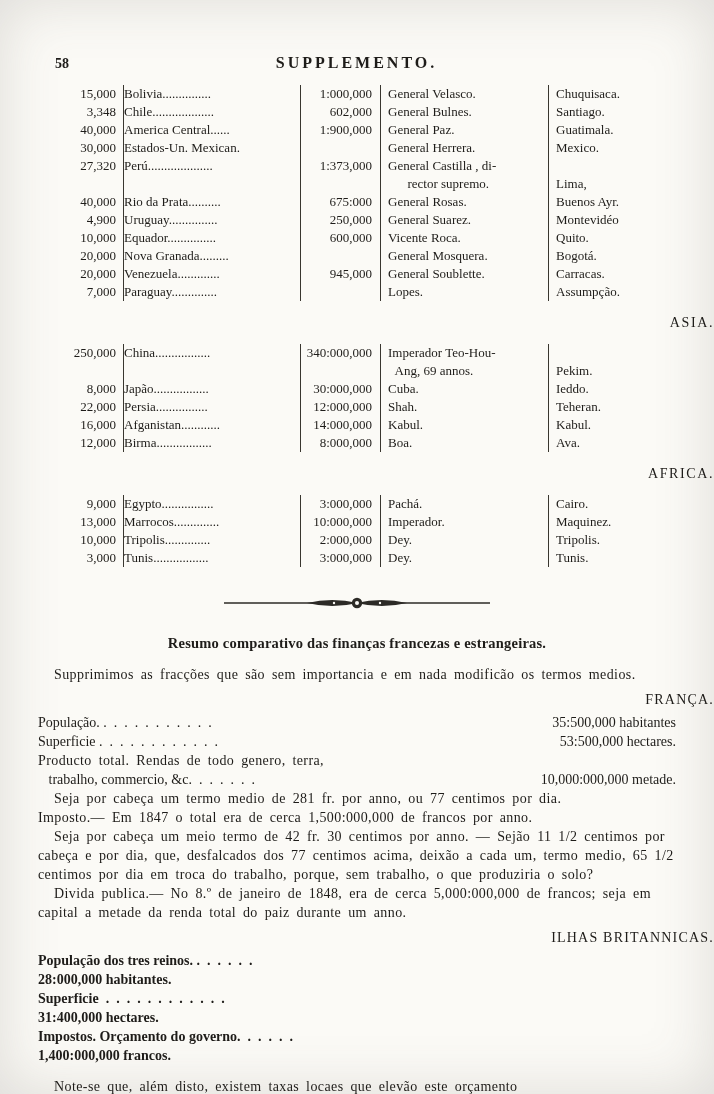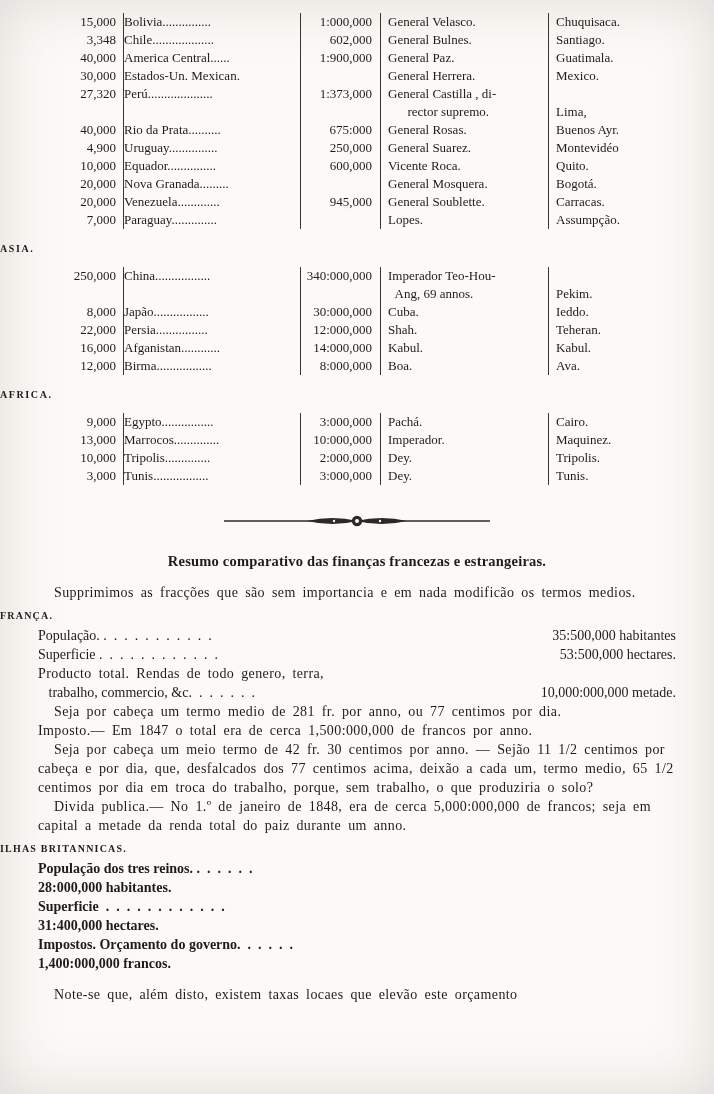--- a/index.html
+++ b/index.html
@@ -20,21 +20,21 @@
             font-size:13px; line-height:18px; }
   .trow  { display:table-row; }
   .tcell { display:table-cell; vertical-align:top; }
   .col-area    { width:86px;  text-align:right; padding-right:7px; }
   .col-country { width:178px; border-left:1.2px solid #39362f; border-right:1.2px solid #39362f;
                  white-space:nowrap; overflow:hidden; }
   .col-pop     { width:80px;  text-align:right; border-right:1.2px solid #39362f; padding-right:8px; }
   .col-ruler   { width:168px; border-right:1.2px solid #39362f; padding-left:7px; white-space:pre-wrap; }
   .col-capital { width:128px; padding-left:7px; vertical-align:bottom; }
 
-  .section-heading { text-align:left; font-size:10px; font-weight:bold;
+  .section-heading { text-align:right; font-size:14px; font-weight:normal;
                      letter-spacing:1.6px; margin-top:14px; margin-bottom:6px; }
 
   
   .divider { margin:28px auto 0; width:270px; height:16px; text-align:center; }
 
   
   .resumo-title { text-align:center; font-weight:bold; font-size:14.5px; margin-top:24px; letter-spacing:.2px; }
   .para { margin:0 38px; font-size:14px; line-height:19px; letter-spacing:.4px; word-spacing:3px; }
   .para.indent { text-indent:16px; }
   .intro { margin-top:13px; }
@@ -44,20 +44,24 @@
   .stat-label { white-space:pre; overflow:hidden; }
   .stat-value { white-space:pre; }
   .stat-line.ilhas { font-weight:bold; padding-right:36px;flex-direction:column; }
   .footnote { margin-top:12px; }
 </style>
 </head>
 <body>
 
 <div class="page">
 
+  <header class="page-header">
+    <span class="page-number">58</span>
+    <span class="page-title">SUPPLEMENTO.</span>
+  </header>
 
   <section class="ctable">
 
       <div class="trow">
         <div class="tcell col-area">15,000</div>
         <div class="tcell col-country">Bolivia...............</div>
         <div class="tcell col-pop">1:000,000</div>
         <div class="tcell col-ruler">General Velasco.</div>
         <div class="tcell col-capital">Chuquisaca.</div>
       </div>
@@ -256,21 +260,21 @@
 
   <p class="para">Producto total. Rendas de todo genero, terra,</p>
   <div class="stat-line">
     <span class="stat-label">   trabalho, commercio, &amp;c.  .  .  .  .  .  .</span>
     <span class="stat-value">10,000:000,000 metade.</span>
   </div>
 
   <p class="para indent">Seja por cabeça um termo medio de 281 fr. por anno, ou 77 centimos por dia.</p>
   <p class="para">Imposto.— Em 1847 o total era de cerca 1,500:000,000 de francos por anno.</p>
   <p class="para indent">Seja por cabeça um meio termo de 42 fr. 30 centimos por anno. — Sejão 11 1/2 centimos por cabeça e por dia, que, desfalcados dos 77 centimos acima, deixão a cada um, termo medio, 65 1/2 centimos por dia em troca do trabalho, porque, sem trabalho, o que produziria o solo?</p>
-  <p class="para indent">Divida publica.— No 1.º de janeiro de 1848, era de cerca 5,000:000,000 de francos; seja em capital a metade da renda total do paiz durante um anno.</p>
+  <p class="para indent">Divida publica.— No 8.º de janeiro de 1848, era de cerca 5,000:000,000 de francos; seja em capital a metade da renda total do paiz durante um anno.</p>
 
   <h3 class="section-heading sub">ILHAS BRITANNICAS.</h3>
 
   <div class="stat-line ilhas">
     <span class="stat-label">População dos tres reinos. .  .  .  .  .  .</span>
     <span class="stat-value">28:000,000 habitantes.</span>
   </div>
   <div class="stat-line ilhas">
     <span class="stat-label">Superficie  .  .  .  .  .  .  .  .  .  .  .  .</span>
     <span class="stat-value">31:400,000 hectares.</span>

